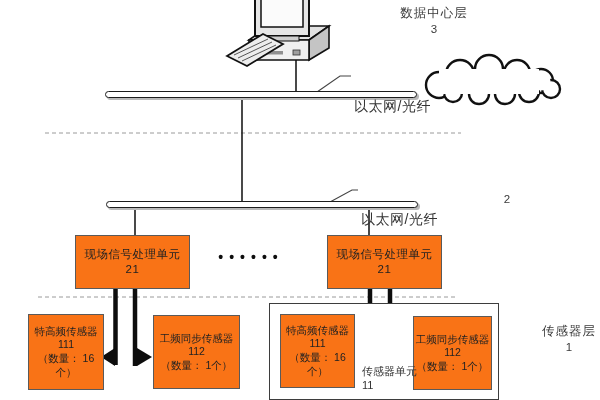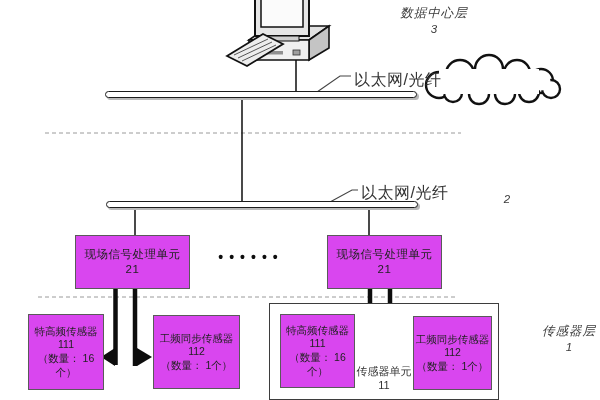--- a/index.html
+++ b/index.html
@@ -7,43 +7,43 @@
     position:relative;width:600px;height:400px;background:#ffffff;overflow:hidden;
     font-family:"Liberation Sans","DejaVu Sans",sans-serif;color:#2b2b2b;
   }
   .abs{position:absolute;}
   svg{display:block;}
   .bus{
     position:absolute;height:5px;background:#fff;border:1.6px solid #1c1c1c;
     border-radius:4px;box-shadow:2px 2px 0 #b9b9b9;z-index:2;
   }
   .box{
-    position:absolute;background:#d946ef;border:1px solid #5a5a5a;z-index:3;
+    position:absolute;background:#f97316;border:1px solid #5a5a5a;z-index:3;
     display:flex;flex-direction:column;align-items:center;justify-content:center;
     text-align:center;line-height:1.3;color:#222;
   }
   .unitbox{font-size:11.5px;letter-spacing:0.5px;}
   .sensorbox{font-size:10.5px;}
   .outerbox{position:absolute;background:#fff;border:1.2px solid #3d3d3d;z-index:2;}
   .layerlabel{
     position:absolute;text-align:center;font-size:12.5px;color:#3a3a3a;
-    letter-spacing:1px;line-height:1.25;z-index:4;font-style:italic;
+    letter-spacing:1px;line-height:1.25;z-index:4;
   }
   .layerlabel .num{font-size:11.5px;letter-spacing:0;}
-  .ethlabel{position:absolute;font-size:16px;color:#333;z-index:4;letter-spacing:0.5px;}
+  .ethlabel{position:absolute;font-size:14px;color:#333;z-index:4;letter-spacing:0.5px;margin-top:28px;}
   .dots{
     position:absolute;left:206px;top:249px;width:90px;text-align:center;
     font-size:14px;font-weight:bold;letter-spacing:6px;color:#0d0d0d;z-index:4;
   }
   .cloudtext{
     position:absolute;left:433px;top:71px;width:120px;text-align:center;
     font-size:14px;font-weight:bold;color:#222;z-index:4;letter-spacing:2px;
   }
   .sensorunit-label{
-    position:absolute;left:350px;top:365px;width:68px;text-align:center;
+    position:absolute;left:362px;top:365px;width:68px;
     font-size:11px;color:#333;line-height:1.25;z-index:4;
   }
 </style>
 </head>
 <body>
 
 <div class="stage">
 
   <svg class="abs" style="left:0;top:0;z-index:1;" width="600" height="400" viewBox="0 0 600 400">
 

